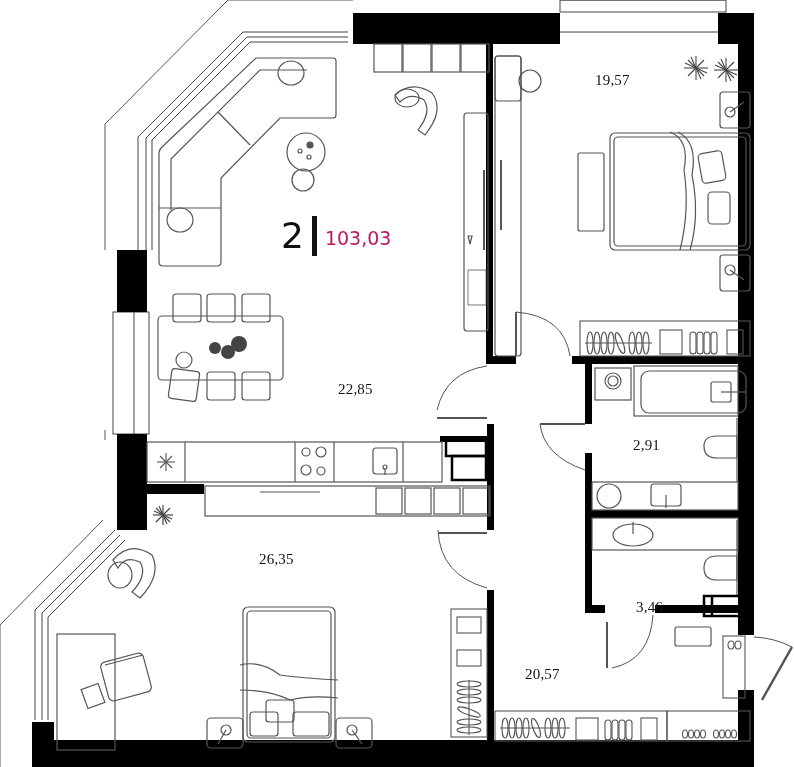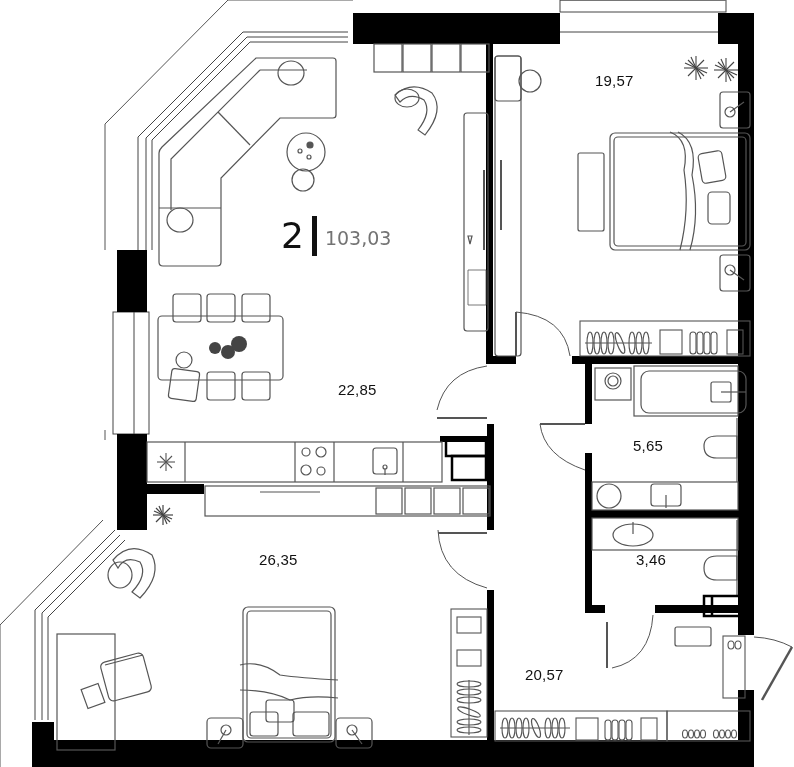--- a/index.html
+++ b/index.html
@@ -1,22 +1,22 @@
 <!DOCTYPE html>
 <html><head>
 <meta charset="utf-8">
 <style>
   html,body{margin:0;padding:0;background:#ffffff;}
   body{width:794px;height:767px;position:relative;overflow:hidden;font-family:"Liberation Sans","DejaVu Sans",sans-serif;}
   svg{position:absolute;left:0;top:0;}
-  .lbl{position:absolute;font-family:Liberation Sans, sans-serif;color:#111;font-size:15px;letter-spacing:0.2px;}
+  .lbl{position:absolute;font-family:Liberation Serif, serif;color:#111;font-size:15px;letter-spacing:0.2px;}
   .summary{position:absolute;left:281px;top:216px;display:flex;align-items:center;}
   .summary .rooms{font-size:36px;font-family:"DejaVu Sans",sans-serif;color:#111;line-height:1;}
   .summary .bar{width:5px;height:40px;background:#111;margin:0 8px 0 8px;}
-  .summary .area{font-size:19px;font-family:"DejaVu Sans",sans-serif;color:#737373;margin-top:4px;}
+  .summary .area{font-size:19px;font-family:"DejaVu Sans",sans-serif;color:#be185d;margin-top:4px;}
 </style>
 </head>
 <body>
 
 <svg width="794" height="767" viewBox="0 0 794 767" xmlns="http://www.w3.org/2000/svg">
 
   <g fill="none" stroke="#555" stroke-width="1">
     <polyline points="353,0 228,0 105,124 105,250"></polyline>
     <polyline points="105,430 105,440"></polyline>
     <polyline points="103,520 0,625 0,767"></polyline>
@@ -347,16 +347,16 @@
 </svg>
 
 <div class="summary">
   <span class="rooms">2</span>
   <span class="bar"></span>
   <span class="area">103,03</span>
 </div>
 
 <div class="lbl" style="left:338px;top:381px;">22,85</div>
 <div class="lbl" style="left:595px;top:72px;">19,57</div>
-<div class="lbl" style="left:633px;top:437px;">5,65</div>
-<div class="lbl" style="left:636px;top:551px;">3,46</div>
+<div class="lbl" style="left:633px;top:437px;">2,91</div>
+<div class="lbl" style="left:636px;top:599px;">3,46</div>
 <div class="lbl" style="left:259px;top:551px;">26,35</div>
 <div class="lbl" style="left:525px;top:666px;">20,57</div>
 
 </body></html>

